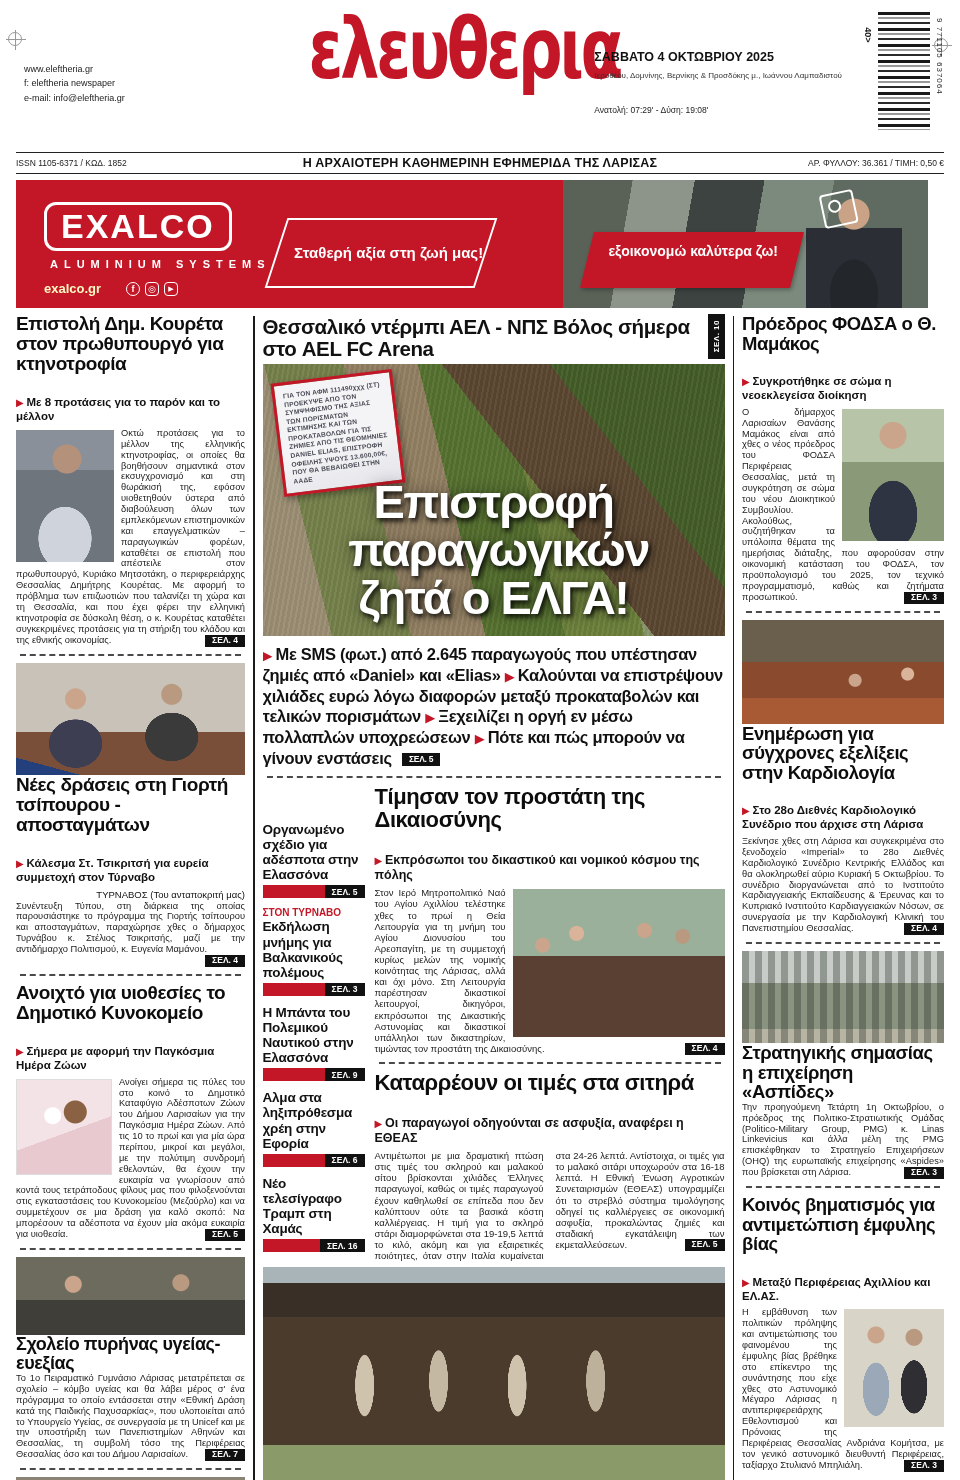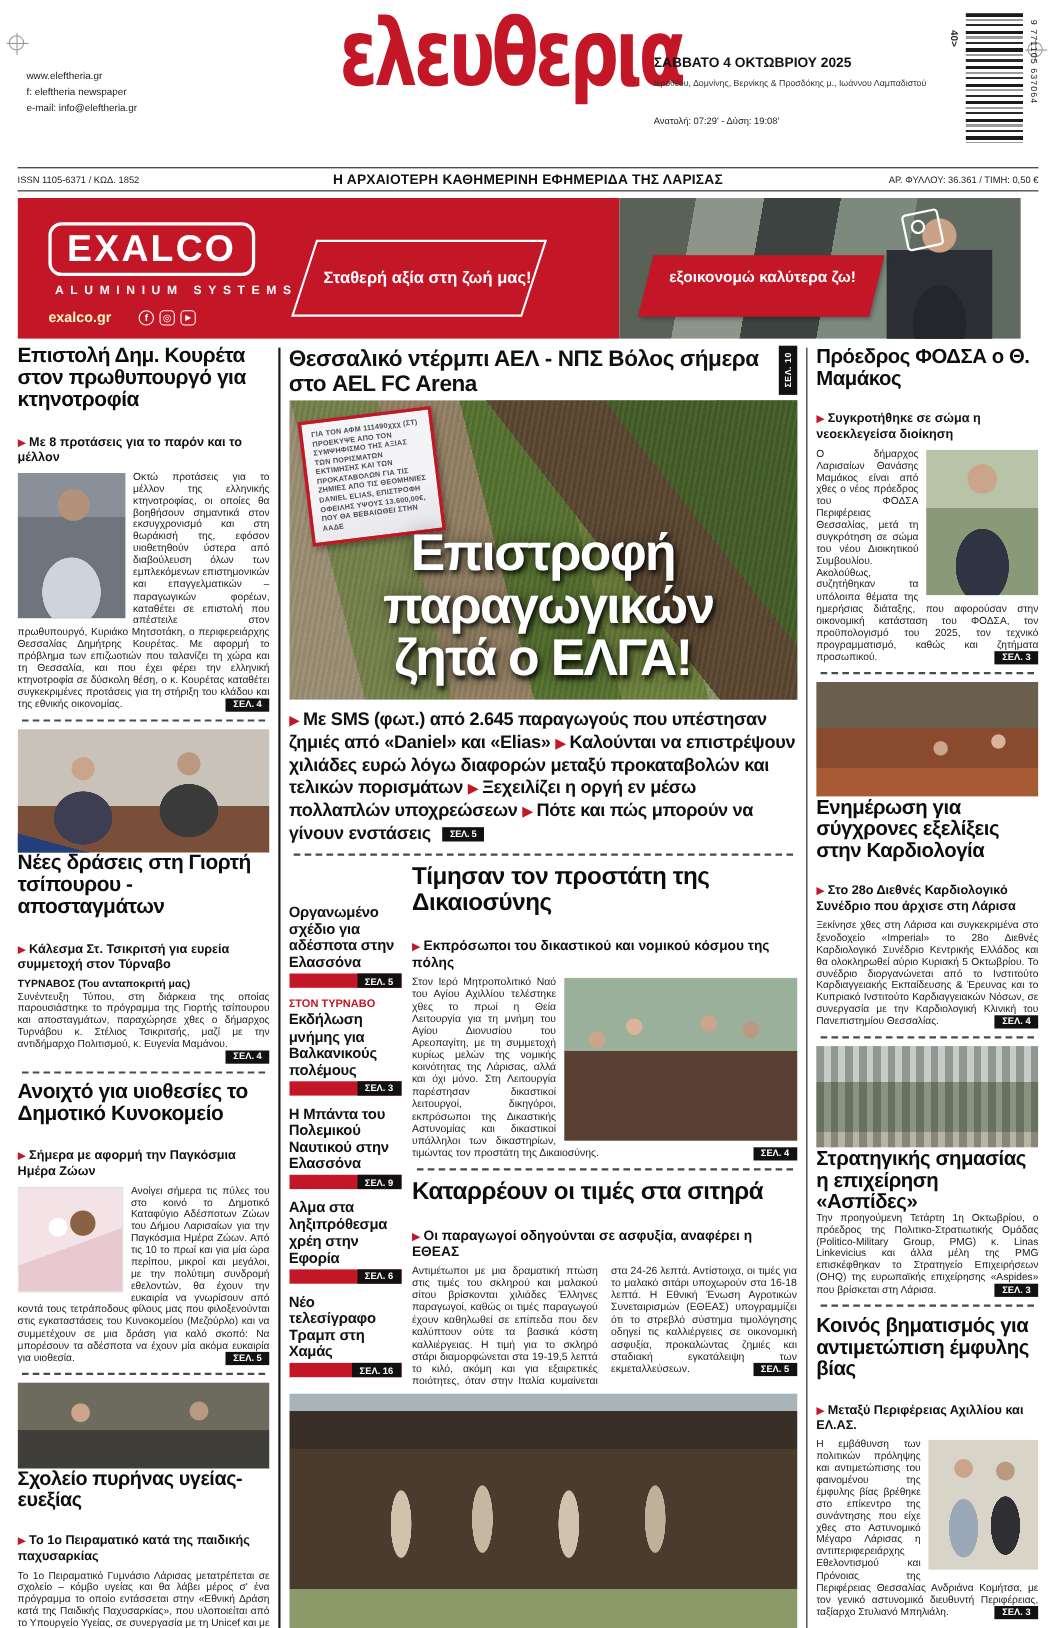--- a/index.html
+++ b/index.html
@@ -66,21 +66,21 @@
   .vsep{width:1.5px;background:#1a1a1a;margin:2px 8px 0 8px;}
   .col{overflow:hidden;}
   #col-left{width:229px;}
   #col-mid{width:462px;}
   #col-right{flex:1;}
 
   .art-title{font-weight:bold;font-size:19px;line-height:1.06;letter-spacing:-.4px;color:#0d0d0d;}
   .art-title.small{font-size:18px;}
   .art-sub{font-size:11.5px;font-weight:bold;margin:22px 0 4px 0;line-height:1.2;}
   .art-sub::before{content:"▶ ";color:var(--brand-red);font-size:10px;}
-  .art-lead{font-size:9.5px;font-weight:bold;margin-bottom:1px;}
+  .art-lead{font-size:9.5px;font-weight:normal;margin-bottom:1px;text-align:right;}
   .art-body{font-size:9.5px;line-height:1.17;text-align:justify;color:#1c1c1c;}
   .art-body::after{content:"";display:block;clear:both;}
   .page-badge{float:right;background:var(--badge-black);color:#fff;font-size:8.5px;font-weight:bold;padding:1px 7px;margin-left:6px;}
   .divider{border-top:2px dashed #4a4a4a;margin:7px 4px;}
   .photo{width:100%;}
   .float-l{float:left;margin:2px 7px 2px 0;}
   .float-r{float:right;margin:2px 0 2px 7px;}
 
   
   .ph-kouretas{width:98px;height:132px;background:
@@ -262,21 +262,20 @@
           <span>Ανοίγει σήμερα τις πύλες του στο κοινό το Δημοτικό Καταφύγιο Αδέσποτων Ζώων του Δήμου Λαρισαίων για την Παγκόσμια Ημέρα Ζώων. Από τις 10 το πρωί και για μία ώρα περίπου, μικροί και μεγάλοι, με την πολύτιμη συνδρομή εθελοντών, θα έχουν την ευκαιρία να γνωρίσουν από κοντά τους τετράποδους φίλους μας που φιλοξενούνται στις εγκαταστάσεις του Κυνοκομείου (Μεζούρλο) και να συμμετέχουν σε μια δράση για καλό σκοπό: Να μπορέσουν τα αδέσποτα να έχουν μία ακόμα ευκαιρία για υιοθεσία.</span>
           <span class="page-badge">ΣΕΛ. 5</span>
         </p>
       </article>
 
       <div class="divider"></div>
 
       <article>
         <div class="photo ph-school"></div>
         <h2 class="art-title small">Σχολείο πυρήνας υγείας-ευεξίας</h2>
-        <p class="art-sub">Το 1ο Πειραματικό κατά της παιδικής παχυσαρκίας</p>
         <p class="art-body">
           <span>Το 1ο Πειραματικό Γυμνάσιο Λάρισας μετατρέπεται σε σχολείο – κόμβο υγείας και θα λάβει μέρος σ' ένα πρόγραμμα το οποίο εντάσσεται στην «Εθνική Δράση κατά της Παιδικής Παχυσαρκίας», που υλοποιείται από το Υπουργείο Υγείας, σε συνεργασία με τη Unicef και με την υποστήριξη των Πανεπιστημίων Αθηνών και Θεσσαλίας, τη συμβολή τόσο της Περιφέρειας Θεσσαλίας όσο και του Δήμου Λαρισαίων.</span>
           <span class="page-badge">ΣΕΛ. 7</span>
         </p>
       </article>
 
       <div class="divider"></div>
 
       <article>
         <div class="photo ph-ai"></div>

